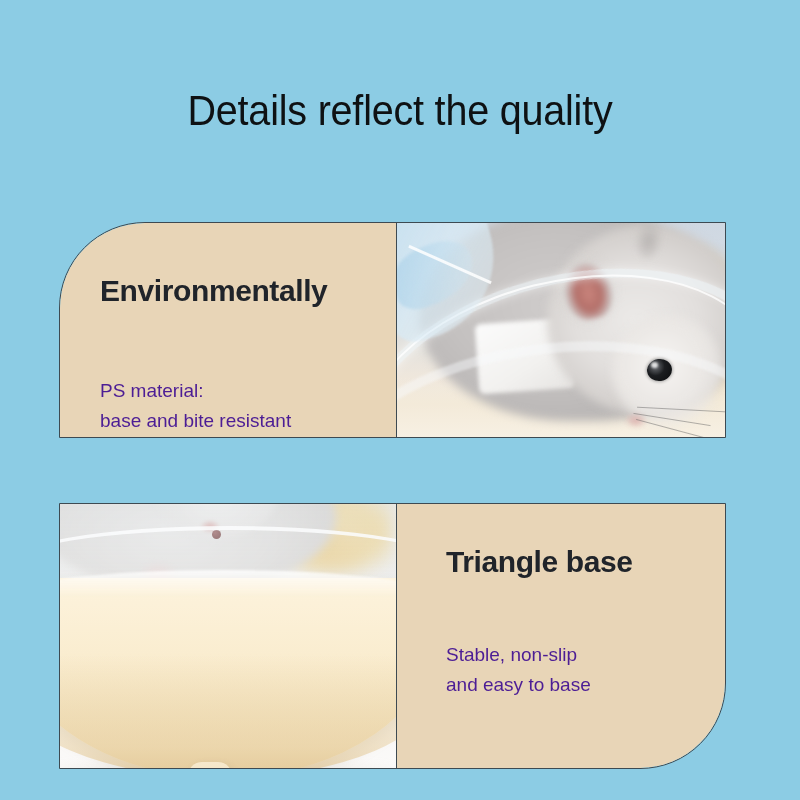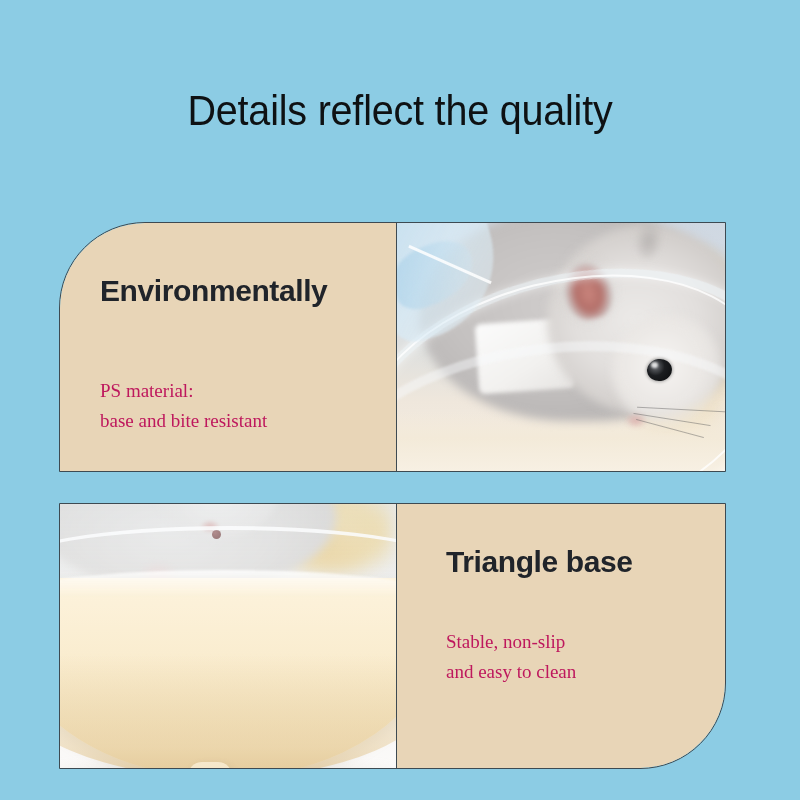--- a/index.html
+++ b/index.html
@@ -27,21 +27,21 @@
   }
 
   
   .panel{
     position:absolute;
     border:1.5px solid #3d4a52;
     box-sizing:border-box;
     overflow:hidden;
     display:flex;
   }
-  #panel-1{left:59px;top:222px;width:667px;height:250px;border-radius:86px 0 0 0;}
+  #panel-1{left:59px;top:222px;width:667px;height:216px;border-radius:86px 0 0 0;}
   #panel-2{left:59px;top:503px;width:667px;height:266px;border-radius:0 0 86px 0;}
 
   .beige{
     background:#e8d5b7;
     box-sizing:border-box;
     position:relative;
     flex:0 0 auto;
   }
   #panel-1 .beige{width:337px;border-right:1.5px solid #3d4a52;border-radius:85px 0 0 0;}
   #panel-2 .beige{width:329px;border-left:1.5px solid #3d4a52;border-radius:0 0 85px 0;}
@@ -50,29 +50,28 @@
 
   .head{
     position:absolute;
     font-weight:700;
     color:#20242a;
     letter-spacing:-0.4px;
   }
   .sub{
     position:absolute;
     font-weight:400;
-    color:#be185d;
+    color:#4c1d95;
     font-size:19px;
     line-height:30px;
-    font-family:Liberation Serif, serif;
   }
   #panel-1 .head{left:40px;top:49px;font-size:30px;line-height:37px;}
   #panel-1 .sub{left:40px;top:153px;}
   #panel-2 .head{left:49px;top:39px;font-size:30px;line-height:37px;}
-  #panel-2 .sub{left:49px;top:123px;}
+  #panel-2 .sub{left:49px;top:136px;}
 
   
   .p1bg{position:absolute;inset:0;
     background:
       linear-gradient(180deg,#cfd8e2 0%,#d5dce4 30%,#dfe0de 52%,#efe7dc 72%,#f6efe4 100%);
   }
   
   .p1yellow{position:absolute;right:-10px;top:34px;width:140px;height:150px;
     background:radial-gradient(ellipse at 30% 40%,#f2c66a 0%,#e9bc5c 45%,#dcb158 70%,rgba(220,177,88,0) 100%);
     filter:blur(9px);border-radius:40% 30% 50% 40%;opacity:.95;}
@@ -259,18 +258,18 @@
 
       <div class="p2leg"></div>
     </div>
 
     <div class="beige">
       <div class="head">
         <span>Triangle base</span>
       </div>
       <div class="sub">
         <span>Stable, non-slip</span><br>
-        <span>and easy to clean</span>
+        <span>and easy to base</span>
       </div>
     </div>
   </div>
 
 </div>
 
 </body></html>

